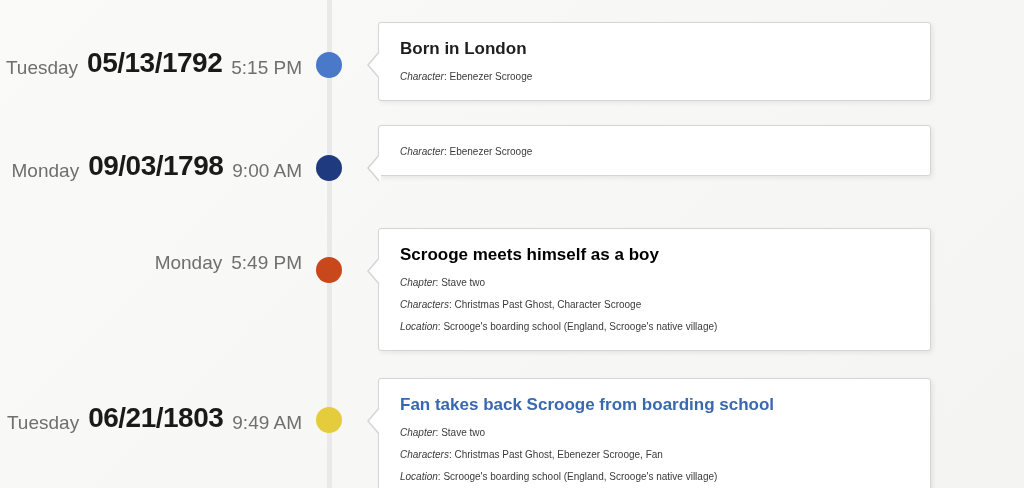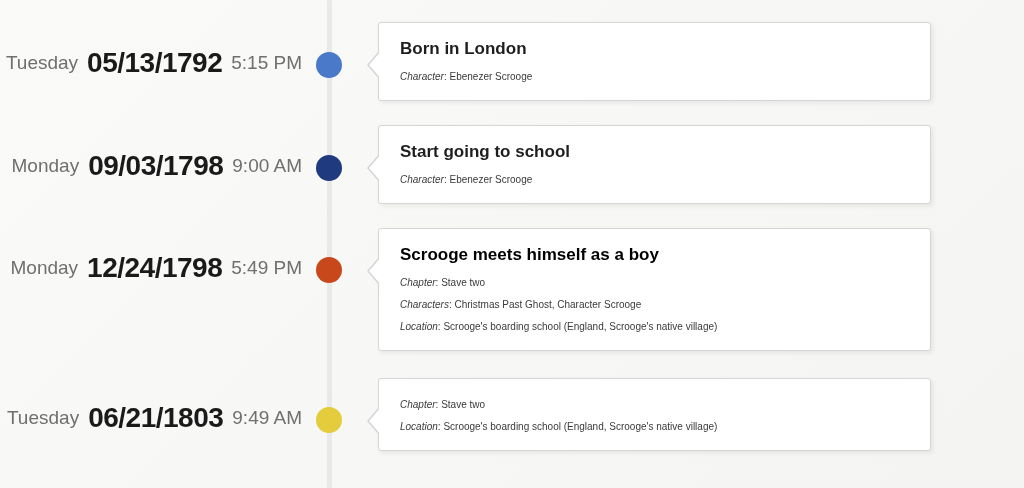--- a/index.html
+++ b/index.html
@@ -21,21 +21,21 @@
     top: 0;
     width: 5px;
     height: 488px;
   }
   .date-group {
     position: absolute;
     left: 0;
     width: 302px;
     display: flex;
     justify-content: flex-end;
-    align-items: center;
+    align-items: flex-end;
     gap: 9px;
     white-space: nowrap;
     padding-left: 31px;
   }
   .day-label, .time-label {
     font-size: 19px;
     color: #6f6f6f;
   }
   .date-label {
     font-size: 28px;
@@ -121,45 +121,45 @@
   </div>
 
   <div class="g1">
     <div class="date-group">
       <span class="day-label">Monday</span>
       <span class="date-label">09/03/1798</span>
       <span class="time-label">9:00 AM</span>
     </div>
     <div class="dot" style="background: rgb(31, 58, 126);"></div>
     <div class="card">
-      <div class="card-title" style="color: rgb(30, 30, 30);">Start going to school</div>
       <div class="detail-line"><span class="detail-label">Character</span><span>: </span><span>Ebenezer Scrooge</span></div>
     </div>
   </div>
 
   <div class="g2">
     <div class="date-group">
       <span class="day-label">Monday</span>
-      <span class="date-label">12/24/1798</span>
       <span class="time-label">5:49 PM</span>
     </div>
     <div class="dot" style="background: rgb(200, 72, 27);"></div>
     <div class="card">
       <div class="card-title" style="color: #000000;">Scrooge meets himself as a boy</div>
       <div class="detail-line"><span class="detail-label">Chapter</span><span>: </span><span>Stave two</span></div>
       <div class="detail-line"><span class="detail-label">Characters</span><span>: </span><span>Christmas Past Ghost, Character Scrooge</span></div>
       <div class="detail-line"><span class="detail-label">Location</span><span>: </span><span>Scrooge's boarding school (England, Scrooge's native village)</span></div>
     </div>
   </div>
 
   <div class="g3">
     <div class="date-group">
       <span class="day-label">Tuesday</span>
       <span class="date-label">06/21/1803</span>
       <span class="time-label">9:49 AM</span>
     </div>
     <div class="dot" style="background: rgb(229, 204, 60);"></div>
     <div class="card">
+      <div class="card-title" style="color: rgb(58, 104, 174);">Fan takes back Scrooge from boarding school</div>
       <div class="detail-line"><span class="detail-label">Chapter</span><span>: </span><span>Stave two</span></div>
+      <div class="detail-line"><span class="detail-label">Characters</span><span>: </span><span>Christmas Past Ghost, Ebenezer Scrooge, Fan</span></div>
       <div class="detail-line"><span class="detail-label">Location</span><span>: </span><span>Scrooge's boarding school (England, Scrooge's native village)</span></div>
     </div>
   </div>
 </div>
 
 </body></html>

